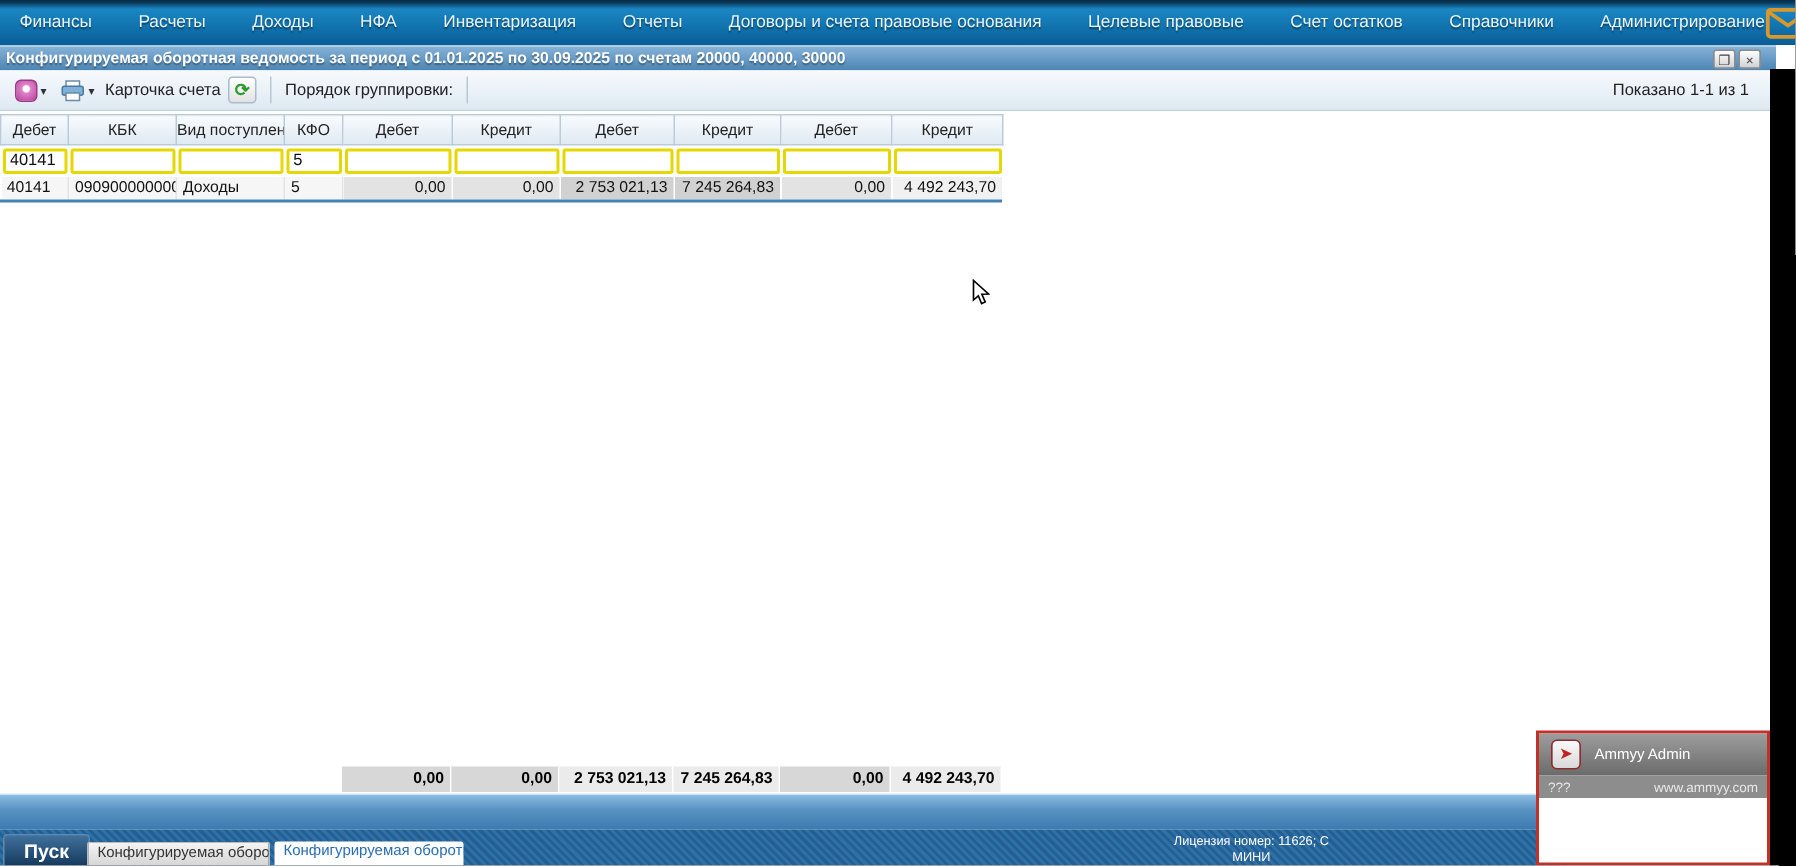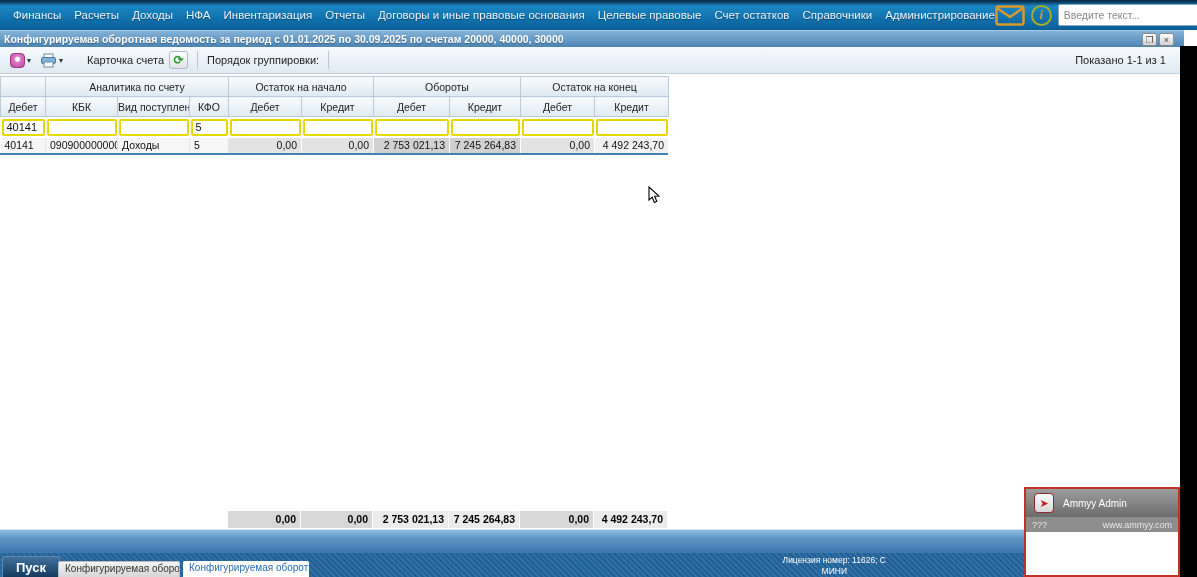--- a/index.html
+++ b/index.html
@@ -3,21 +3,21 @@
 <meta charset="utf-8">
 <style>
   * { margin:0; padding:0; box-sizing:border-box; font-family:"Liberation Sans", sans-serif; }
   html,body { background:#555; }
   .screen { position:relative; width:1197px; height:577px; background:#fff; overflow:hidden; }
 
   
   .menubar { position:absolute; top:0; left:0; width:1197px; height:30px;
     background:linear-gradient(180deg,#072a43 0%,#0b3a5c 6%,#1a86c3 20%,#1173ae 60%,#0a5d97 100%);
     display:flex; align-items:center; }
-  .menu-items { display:flex; gap:13px; padding-left:13px; align-items:center; }
+  .menu-items { display:flex; gap:31px; padding-left:13px; align-items:center; }
   .menu-item { color:#eaf6ff; font-size:11.5px; text-shadow:0 1px 1px rgba(0,0,0,.45); cursor:pointer; white-space:nowrap; }
   .menu-right { margin-left:auto; display:flex; align-items:center; gap:6px; padding-right:32px; }
   .ic-env { width:30px; height:21px; }
   .ic-info { width:21px; height:21px; border:2px solid #a9ab2c; border-radius:50%;
     color:#d2a325; font:italic bold 13px "Liberation Serif",serif; text-align:center; line-height:16px; }
   .searchbox { position:relative; width:146px; height:22px; }
   .searchbox input { width:100%; height:100%; border:1px solid #8aa8c0; border-radius:2px; padding:0 22px 0 5px; font-size:10.5px; color:#444; }
   .searchbox input::placeholder { color:#8a8a8a; }
 
   
@@ -34,21 +34,21 @@
 
   .toolbar { height:27px; background:linear-gradient(#f7fafd,#dfe9f2); border-bottom:1px solid #c2d1de;
     display:flex; align-items:center; padding:0 8px; }
   .tb-group { display:flex; align-items:center; gap:5px; }
   .tb-btn { display:flex; align-items:center; gap:2px; background:transparent; border:none; cursor:pointer; padding:1px 2px; }
   .ico-magenta { display:inline-block; width:15px; height:15px; border-radius:4px;
     background:radial-gradient(circle at 50% 40%, #ffffff 0 2px, #e07fc8 3px, #b8449c 100%); border:1px solid #9a3a84; }
   .caret { font-size:8px; color:#333; }
   .refresh-btn { width:19px; height:18px; background:linear-gradient(#fff,#e2e2e2); border:1px solid #a9bccd; border-radius:3px;
     color:#2f9a2f; font-weight:bold; font-size:12px; line-height:14px; cursor:pointer; }
-  .tb-text { font-size:11px; color:#222; background:none; border:none; cursor:pointer;margin-left:17px; }
+  .tb-text { font-size:11px; color:#222; background:none; border:none; cursor:pointer; }
   .tb-label { font-size:11px; color:#222; }
   .sep { width:1px; height:18px; background:#b9c7d5; margin:0 4px; }
   .shown { margin-left:auto; font-size:11px; color:#222; padding-right:6px; }
 
   
   table.grid { border-collapse:collapse; table-layout:fixed; width:668px; margin-top:2px; }
   .grid th { background:linear-gradient(#f8fbfd,#dee9f3); border:1px solid #bccbda; font-weight:normal;
     font-size:10.5px; color:#222; height:20px; text-align:center; overflow:hidden; white-space:nowrap; }
   .grid tr.filter td { height:21px; background:#fff; padding:0 1px; border:none; }
   .flt { width:100%; height:17px; border:2px solid #e5d800; border-radius:2px; font-size:11px; padding:0 3px; color:#111; }
@@ -103,21 +103,21 @@
 <div class="screen">
 
   <div class="menubar">
     <div class="menu-items">
       <span class="menu-item">Финансы</span>
       <span class="menu-item">Расчеты</span>
       <span class="menu-item">Доходы</span>
       <span class="menu-item">НФА</span>
       <span class="menu-item">Инвентаризация</span>
       <span class="menu-item">Отчеты</span>
-      <span class="menu-item">Договоры и иные правовые основания</span>
+      <span class="menu-item">Договоры и счета правовые основания</span>
       <span class="menu-item">Целевые правовые</span>
       <span class="menu-item">Счет остатков</span>
       <span class="menu-item">Справочники</span>
       <span class="menu-item">Администрирование</span>
     </div>
     <div class="menu-right">
       <svg class="ic-env" viewBox="0 0 30 21">
         <rect x="1.5" y="1.5" width="27" height="18" rx="2" fill="none" stroke="#d9992a" stroke-width="2.5"></rect>
         <path d="M2 3 L15 12 L28 3" fill="none" stroke="#d9992a" stroke-width="2.5"></path>
       </svg>
@@ -172,27 +172,20 @@
           <col style="width:39px">
         <col style="width:73px">
           <col style="width:72px">
           <col style="width:76px">
           <col style="width:71px">
         <col style="width:74px">
           <col style="width:74px">
       </colgroup>
       <thead>
         <tr>
-          <th></th>
-          <th colspan="3">Аналитика по счету</th>
-          <th colspan="2">Остаток на начало</th>
-          <th colspan="2">Обороты</th>
-          <th colspan="2">Остаток на конец</th>
-        </tr>
-        <tr>
           <th>Дебет</th>
           <th>КБК</th>
           <th>Вид поступлени...</th>
           <th>КФО</th>
           <th>Дебет</th>
           <th>Кредит</th>
           <th>Дебет</th>
           <th>Кредит</th>
           <th>Дебет</th>
           <th>Кредит</th>

